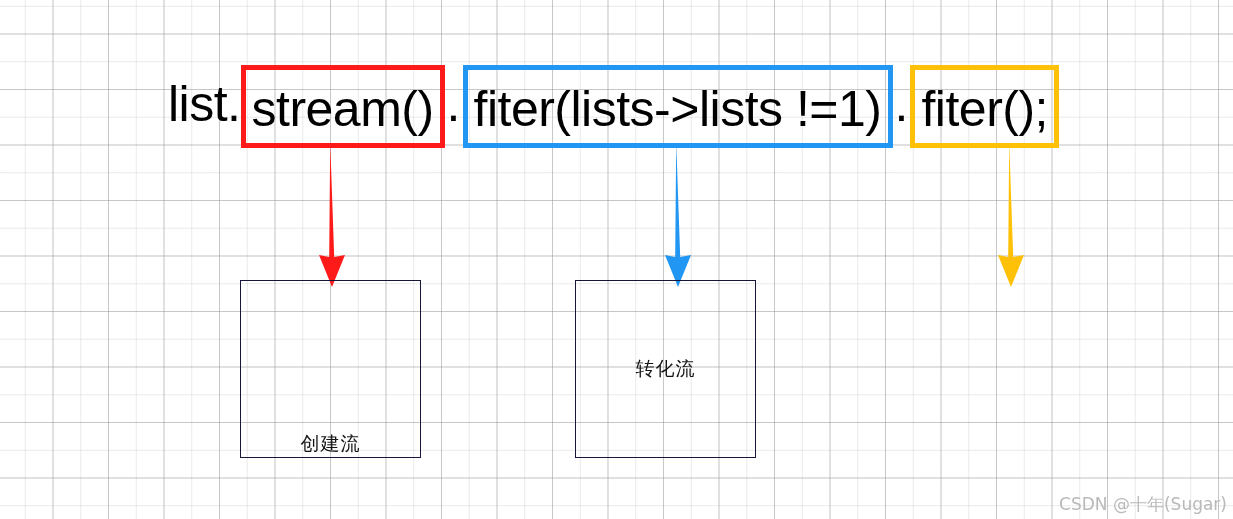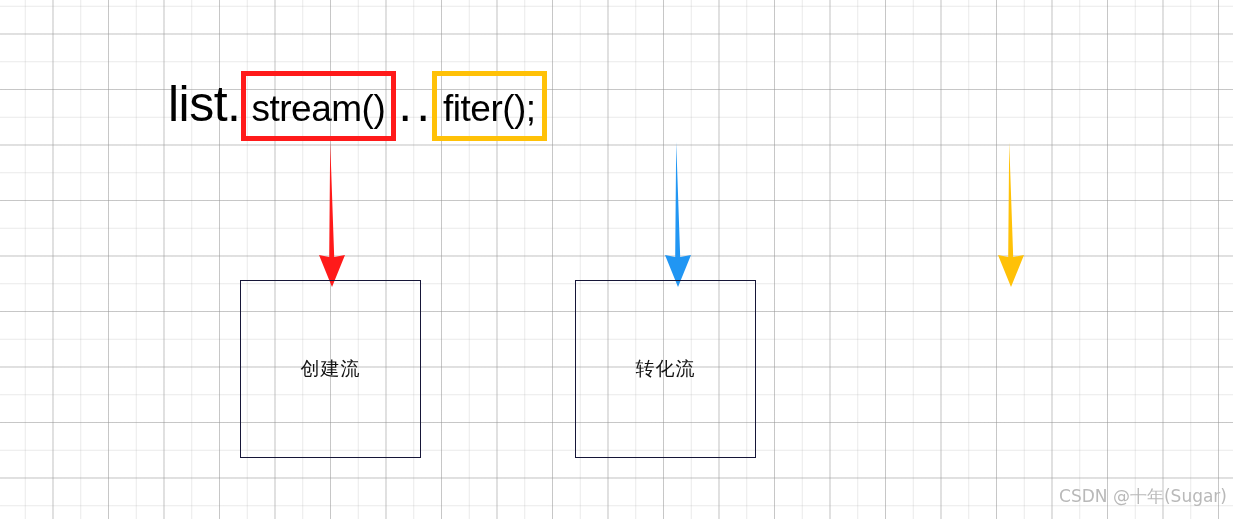--- a/index.html
+++ b/index.html
@@ -38,21 +38,21 @@
     white-space: nowrap;
   }
   .code-plain {
     font-size: 50px;
     line-height: 1;
     color: #000000;
     letter-spacing: -0.5px;
     padding-bottom: 4px;
   }
   .code-chip {
-    font-size: 37px;
+    font-size: 50px;
     line-height: 1;
     color: #000000;
     letter-spacing: -0.5px;
     border-style: solid;
     border-width: 5px;
     background: transparent;
     padding: 14px 6px 9px 6px;
     display: inline-block;
   }
   .chip-red    { border-color: #FF1A1A; }
@@ -91,41 +91,42 @@
     color: #141414;
     font-family: "DejaVu Sans", "Liberation Sans", sans-serif;
     letter-spacing: 1px;
     user-select: none;
   }
 
   
   .watermark {
     position: absolute;
     right: 6px;
-    bottom: 11px;
+    bottom: 3px;
     font-size: 17px;
     color: #b9b9b9;
     font-family: "DejaVu Sans", "Liberation Sans", sans-serif;
     white-space: nowrap;
     user-select: none;
   }
 </style>
 </head>
 <body>
 
 <div id="canvas">
 
   <div class="code-line">
 
     <span class="code-plain">list.</span>
 
     <span class="code-chip chip-red">stream()</span>
 
     <span class="dot-sep">.</span>
 
+    <span class="code-chip chip-blue">fiter(lists-&gt;lists !=1)</span>
 
     <span class="dot-sep">.</span>
 
     <span class="code-chip chip-orange">fiter();</span>
   </div>
 
   <div class="arrow" style="left:297px; top:142px;">
     <svg viewBox="0 0 70 145" preserveAspectRatio="none" aria-hidden="true">
       <polygon points="33.2,0 37.2,115 48,113 35,145 22,113 32.2,115" fill="#FF1A1A"></polygon>
     </svg>
@@ -136,21 +137,21 @@
       <polygon points="33.2,0 37.2,115 48,113 35,145 22,113 32.2,115" fill="#2196F3"></polygon>
     </svg>
   </div>
 
   <div class="arrow" style="left:976px; top:142px;">
     <svg viewBox="0 0 70 145" preserveAspectRatio="none" aria-hidden="true">
       <polygon points="33.2,0 37.2,115 48,113 35,145 22,113 32.2,115" fill="#FFC107"></polygon>
     </svg>
   </div>
 
-  <div class="node-box" style="left:240px; top:280px;">
+  <div class="node-box" style="left:240px; top:280px;align-items:flex-end;">
     <span class="node-label">创建流</span>
   </div>
 
   <div class="node-box" style="left:575px; top:280px;">
     <span class="node-label">转化流</span>
   </div>
 
 
   <div class="watermark">CSDN @十年(Sugar)</div>
 

